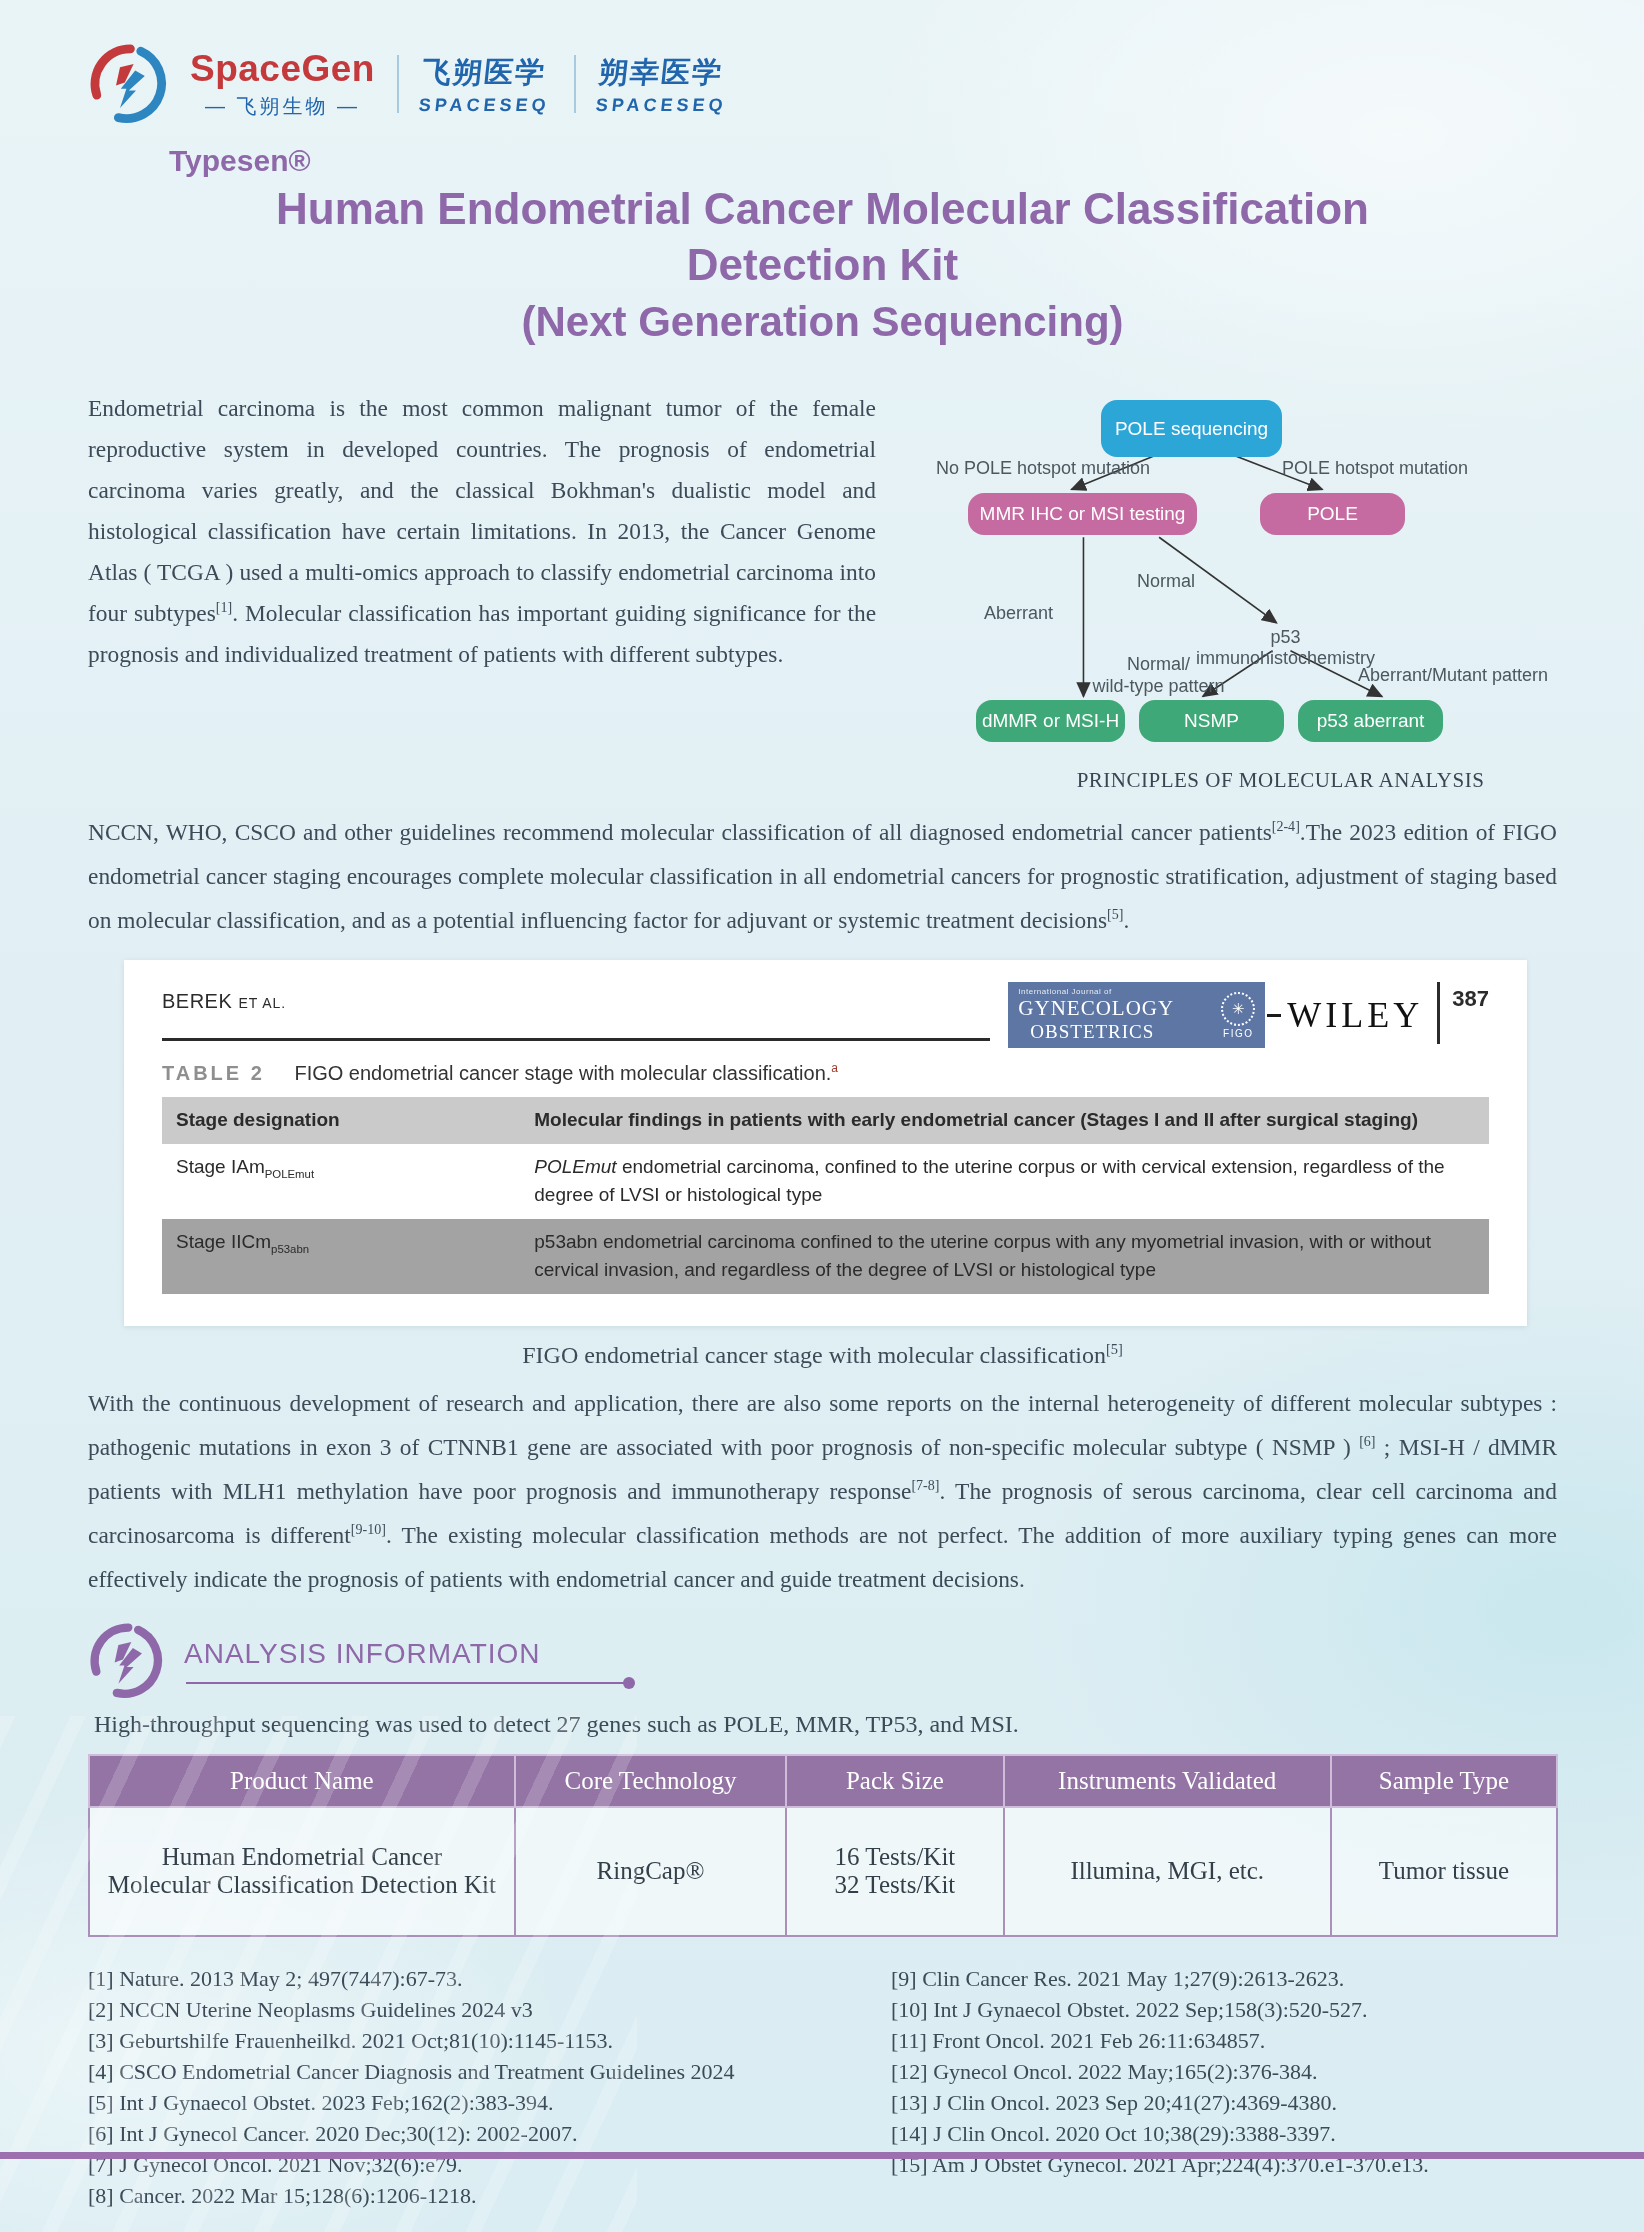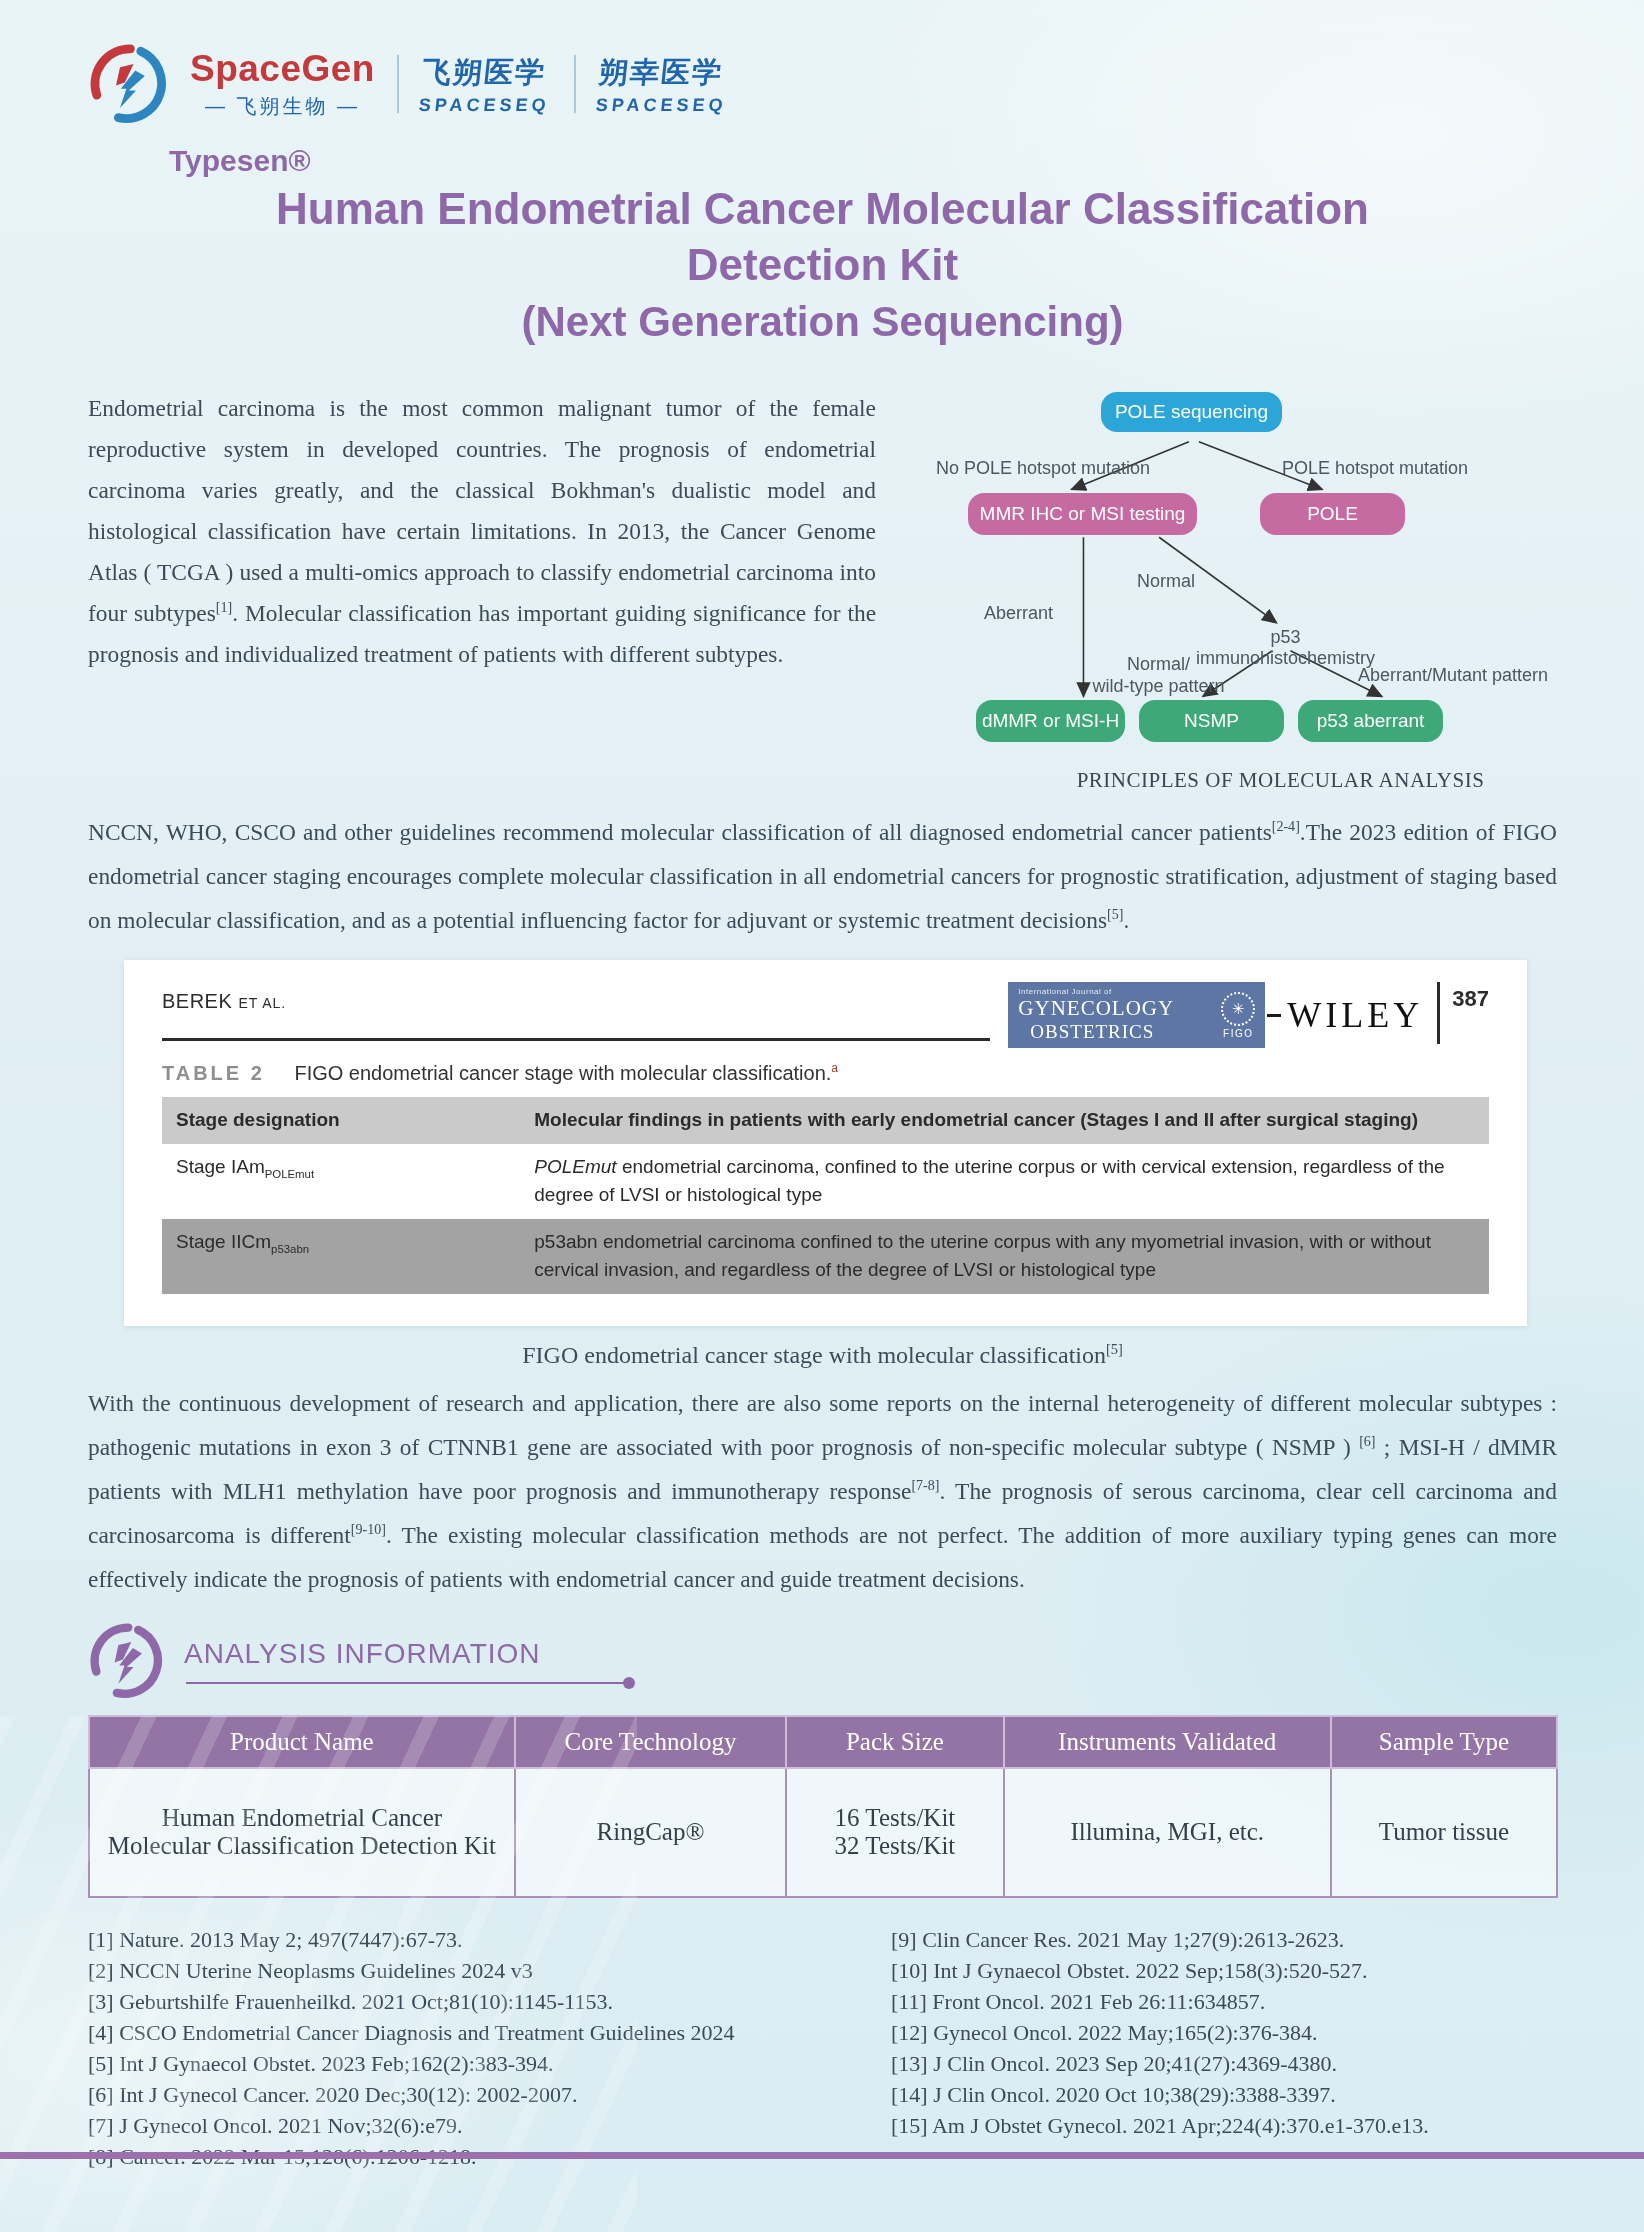--- a/index.html
+++ b/index.html
@@ -141,21 +141,21 @@
             <path d="M0,0 L10,4.5 L0,9 z" fill="#333"></path>
           </marker>
         </defs>
         <line x1="258" y1="54" x2="140" y2="102" stroke="#333" stroke-width="1.6" marker-end="url(#ah)"></line>
         <line x1="268" y1="54" x2="392" y2="102" stroke="#333" stroke-width="1.6" marker-end="url(#ah)"></line>
         <line x1="152" y1="150" x2="152" y2="310" stroke="#333" stroke-width="1.6" marker-end="url(#ah)"></line>
         <line x1="228" y1="150" x2="346" y2="236" stroke="#333" stroke-width="1.6" marker-end="url(#ah)"></line>
         <line x1="342" y1="264" x2="272" y2="310" stroke="#333" stroke-width="1.6" marker-end="url(#ah)"></line>
         <line x1="360" y1="264" x2="452" y2="310" stroke="#333" stroke-width="1.6" marker-end="url(#ah)"></line>
       </svg>
-      <div class="fc-node fc-blue" style="left:169px;top:4px;width:181px;height:40px;">POLE sequencing</div>
+      <div class="fc-node fc-blue" style="left:169px;top:12px;width:181px;height:57px;">POLE sequencing</div>
       <div class="fc-label" style="left:4px;top:70px;">No POLE hotspot mutation</div>
       <div class="fc-label" style="left:350px;top:70px;">POLE hotspot mutation</div>
       <div class="fc-node fc-pink" style="left:36px;top:105px;width:229px;height:42px;">MMR IHC or MSI testing</div>
       <div class="fc-node fc-pink" style="left:328px;top:105px;width:145px;height:42px;">POLE</div>
       <div class="fc-label" style="left:205px;top:183px;">Normal</div>
       <div class="fc-label" style="left:52px;top:215px;">Aberrant</div>
       <div class="fc-label" style="left:247px;top:239px;width:213px;text-align:center;">p53 immunohistochemistry</div>
       <div class="fc-label" style="left:157px;top:265px;width:139px;text-align:center;line-height:22px;">
         <span>Normal/</span><br>
         <span>wild-type pattern</span>
@@ -228,20 +228,21 @@
       <path d="M53 6 A44 44 0 0 0 11 64" stroke="#8e68a8" stroke-width="11" fill="none" stroke-linecap="round"></path>
       <path d="M66 9 A44 44 0 0 1 38 92" stroke="#8e68a8" stroke-width="11" fill="none" stroke-linecap="round"></path>
       <path d="M40 29 L57 25 L46 48 L35 52 Z" fill="#8e68a8"></path>
       <path d="M59 33 L71 40 L51 58 L60 58 L40 80 L48 56 L41 56 Z" fill="#8e68a8"></path>
     </svg>
     <div class="pi-title-wrap">
       <div class="pi-title">ANALYSIS INFORMATION</div>
       <div class="pi-underline"></div>
     </div>
   </div>
+  <div class="pi-desc">High-throughput sequencing was used to detect 27 genes such as POLE, MMR, TP53, and MSI.</div>
 
   <table class="ptable">
     <colgroup>
       <col style="width:29%">
         <col style="width:18.5%">
         <col style="width:14.8%">
         <col style="width:22.3%">
         <col style="width:15.4%">
     </colgroup>
     <tbody>

